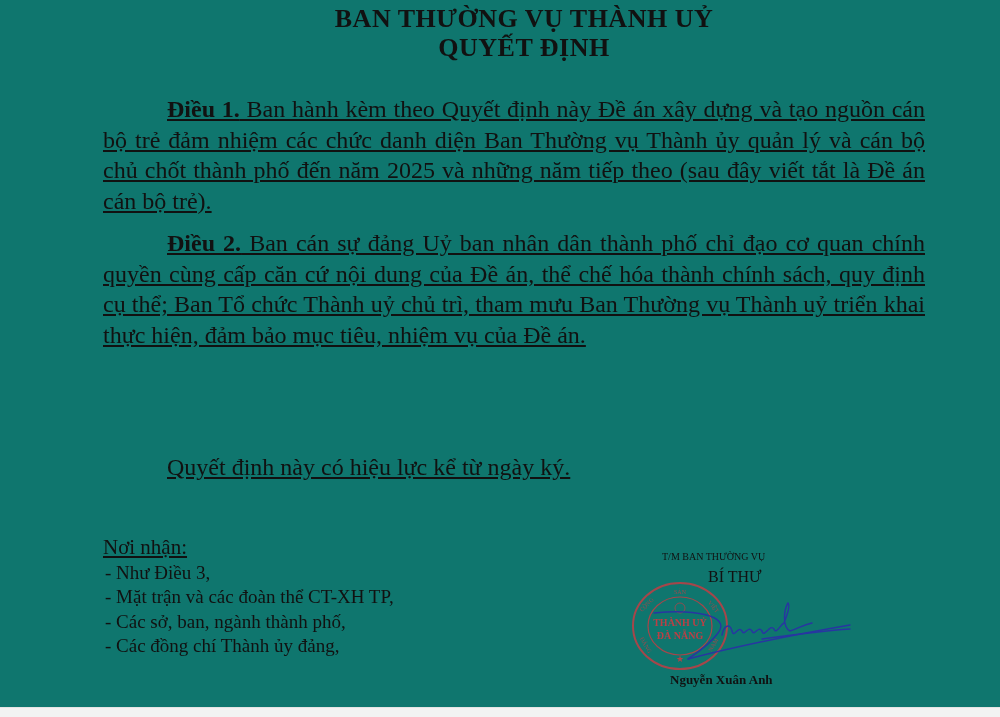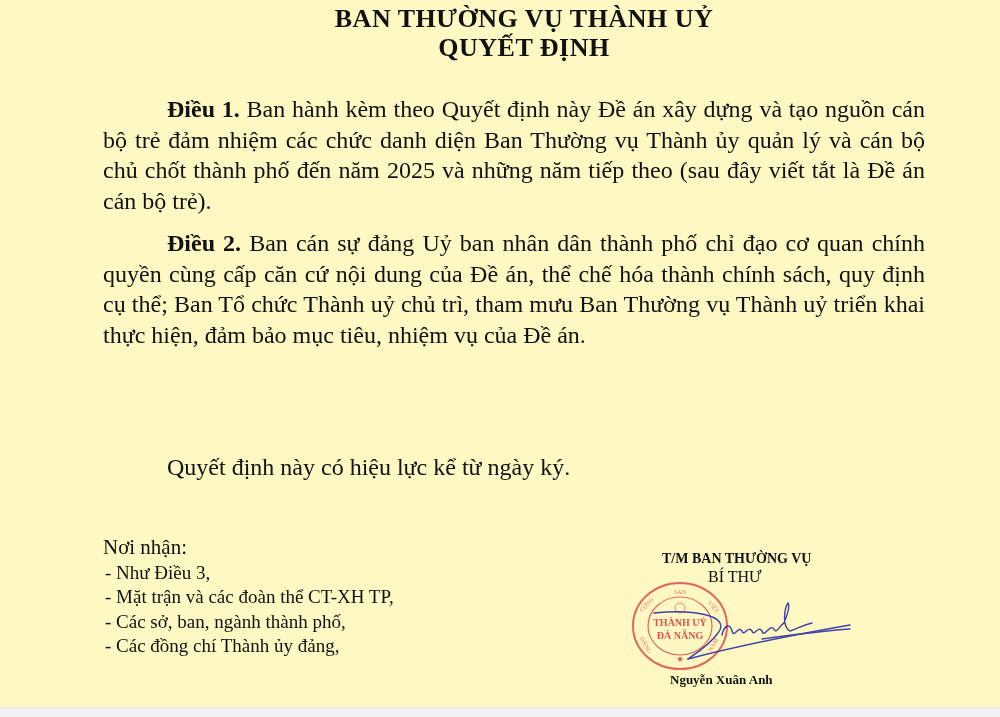--- a/index.html
+++ b/index.html
@@ -13,21 +13,21 @@
       overflow: hidden;
       position: relative;
       font-family: "Liberation Serif", "DejaVu Serif", serif;
       color: #111111;
     }
     .page {
       position: absolute;
       left: 0; top: 0;
       width: 1000px;
       height: 707px;
-      background: #fef9c3;
+      background: #0f766e;
     }
     .bottom-strip {
       position: absolute;
       left: 0; top: 707px;
       width: 1000px;
       height: 10px;
       background: #f2f2f2;
       border-top: 1px solid #e4e4e4;
     }
     .heading {
@@ -43,60 +43,62 @@
     .heading.h1 { top: 4px; left: 24px; width: 1000px; }
     .heading.h2 { top: 33px; left: 24px; }
 
     .body-text {
       position: absolute;
       left: 103px;
       width: 822px;
       font-size: 24px;
       line-height: 30.5px;
       text-align: justify;
+      text-decoration: underline;
     }
     .para {
       margin: 0;
       text-indent: 64px;
     }
     .para b { font-weight: bold; }
     #p1 { top: 94px; }
     #p2 { top: 228px; }
     #p3 { top: 365px; }
     #p4 { top: 452px; }
 
     .recipients {
       position: absolute;
       left: 103px;
       top: 535px;
       font-size: 19px;
       line-height: 24.2px;
     }
     .recipients-title {
       font-size: 21px;
+      text-decoration: underline;
     }
     .recipients ul {
       list-style: none;
       margin: 2px;
       padding: 0;
     }
 
     .sig-block {
       position: absolute;
       left: 612px;
       top: 540px;
       width: 250px;
       height: 170px;
     }
     .sig-title {
       position: absolute;
       left: 50px;
       top: 11px;
-      font-size: 14px;
-      font-weight: bold;
+      font-size: 10px;
+      font-weight: normal;
       white-space: nowrap;
     }
     .sig-role {
       position: absolute;
       left: 96px;
       top: 28px;
       font-size: 16px;
       white-space: nowrap;
     }
     .sig-name {

